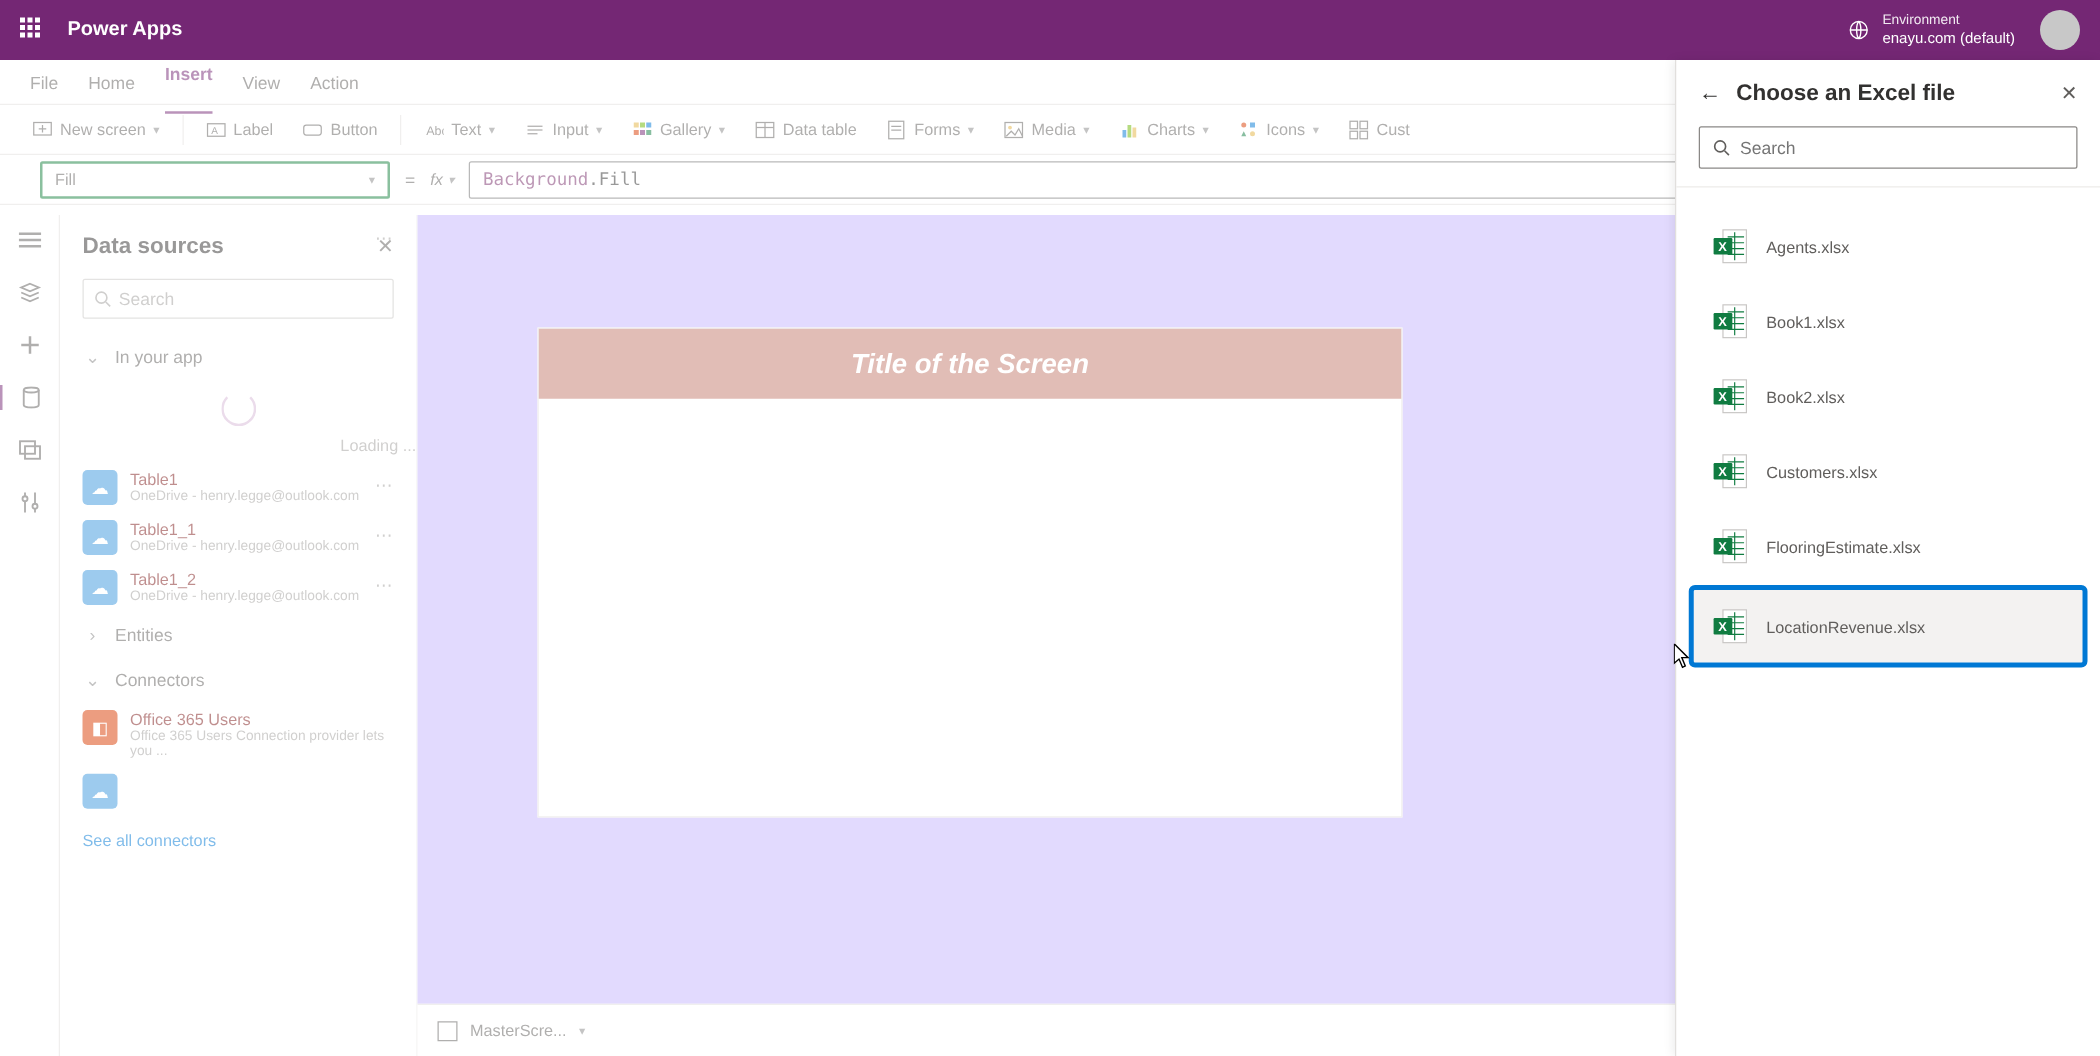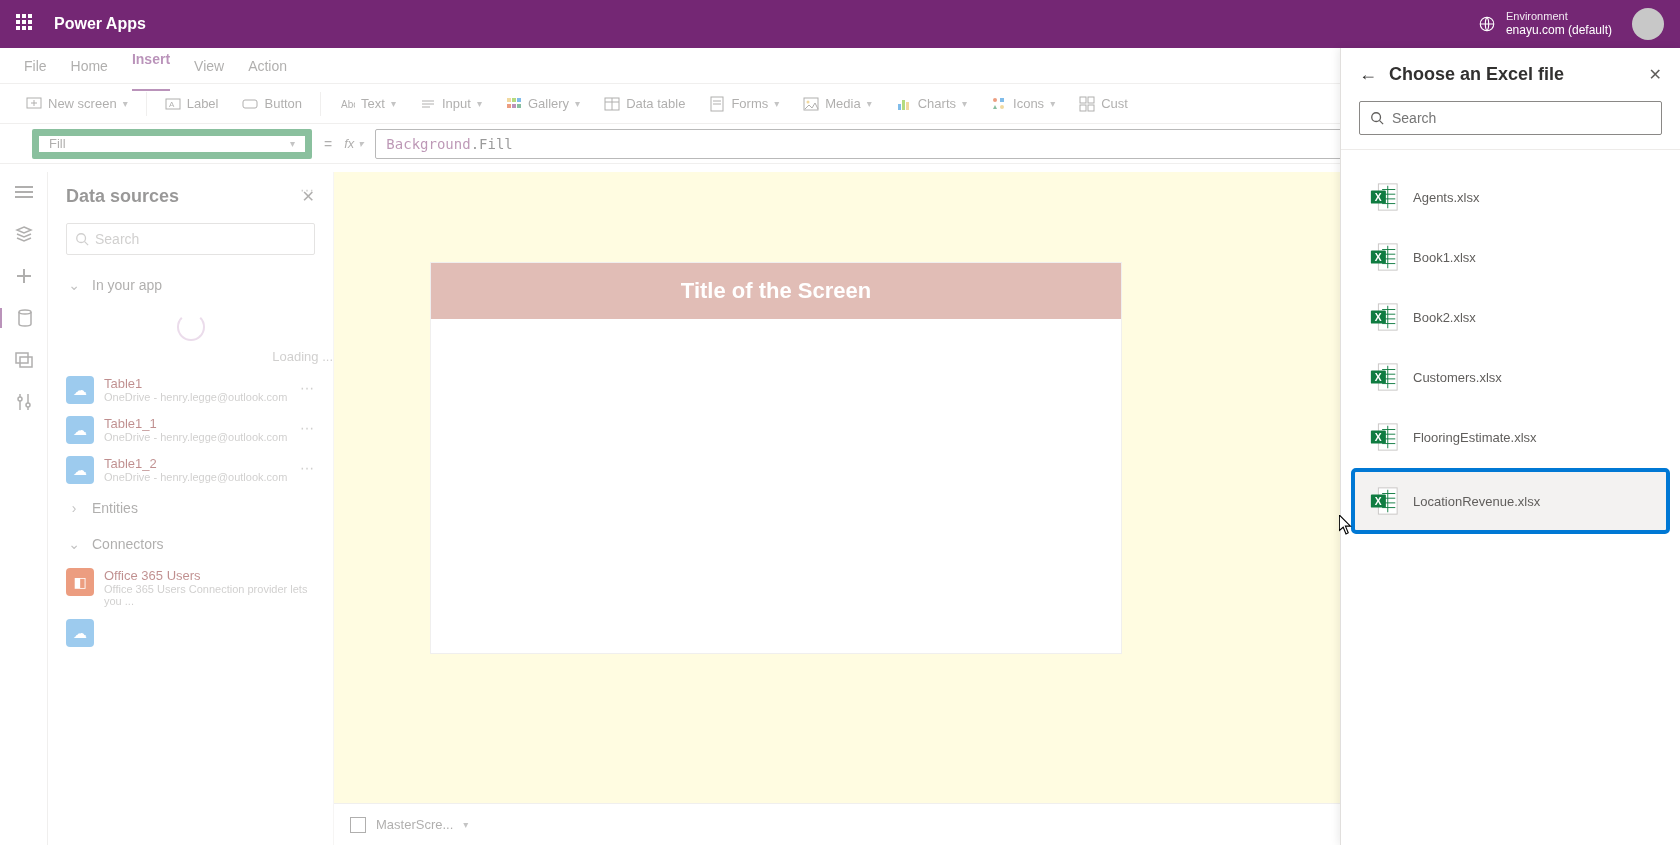--- a/index.html
+++ b/index.html
@@ -24,21 +24,21 @@
 
 
 .ribbon { height: 40px; display: flex; align-items: center; padding: 0 16px; gap: 4px; border-bottom: 1px solid #e1dfdd; font-size: 13px; color: #605e5c; }
 .ribbon .rbtn { display: flex; align-items: center; gap: 6px; padding: 6px 10px; cursor: pointer; border-radius: 2px; }
 .ribbon .divider { width: 1px; height: 24px; background: #e1dfdd; margin: 0 4px; }
 .ribbon .ico { width: 16px; height: 16px; display: inline-block; }
 .chev { font-size: 10px; color: #888; }
 
 
 .formulabar { height: 40px; display: flex; align-items: center; border-bottom: 1px solid #e1dfdd; padding: 0 16px; gap: 12px; }
-.prop-dd { width: 280px; height: 30px; border: 7px solid #15803d; border-radius: 2px; display: flex; align-items: center; padding: 0 10px; font-size: 13px; color: #605e5c; justify-content: space-between; margin-left: 16px; }
+.prop-dd { width: 280px; height: 30px; border: 2px solid #15803d; border-radius: 2px; display: flex; align-items: center; padding: 0 10px; font-size: 13px; color: #605e5c; justify-content: space-between; margin-left: 16px; }
 .eq { color: #605e5c; }
 .fx { font-style: italic; color: #605e5c; font-size: 13px; display: flex; align-items: center; gap: 4px; }
 .formula-input { flex: 1; height: 30px; border: 1px solid #737373; border-radius: 2px; padding: 0 10px; font-family: Consolas, monospace; font-size: 14px; display: flex; align-items: center; }
 .formula-input .tok1 { color: #7a306c; }
 .formula-input .tok2 { color: #333; }
 
 
 .main-wrap { position: absolute; top: 48px; left: 0; right: 0; bottom: 0; }
 .dim-overlay { position: absolute; top: 0; left: 0; right: 0; bottom: 0; background: rgba(255,255,255,0.5); pointer-events: none; z-index: 5; }
 .right-panel { z-index: 10; }
@@ -60,21 +60,21 @@
 .treepanel .spinner { width: 28px; height: 28px; border: 2px solid #d6b8d6; border-top-color: transparent; border-radius: 50%; margin: 0 auto 8px; }
 .treepanel .ds-item { display: flex; align-items: flex-start; gap: 10px; padding: 6px 18px; position: relative; }
 .treepanel .ds-icon { width: 28px; height: 28px; border-radius: 4px; background: #3a96dd; color: #fff; display: flex; align-items: center; justify-content: center; flex-shrink: 0; font-size: 14px; }
 .treepanel .ds-icon.orange { background: #d83b01; }
 .treepanel .ds-text .name { font-size: 13px; color: #7f1d1d; }
 .treepanel .ds-text .sub { font-size: 11px; color: #a19f9d; }
 .treepanel .dots { position: absolute; right: 18px; top: 10px; color: #a19f9d; letter-spacing: 1px; cursor: pointer; }
 .treepanel .link { color: #0078d4; font-size: 13px; padding: 12px 18px; cursor: pointer; }
 
 
-.canvas-area { position: absolute; top: 124px; left: 334px; right: 0; bottom: 42px; background: #fef9c3; }
+.canvas-area { position: absolute; top: 124px; left: 334px; right: 0; bottom: 42px; background: #c4b5fd; font-style: italic; }
 .screen { position: absolute; top: 90px; left: 96px; width: 692px; height: 392px; background: #fff; border: 1px solid #e1dfdd; }
 .screen-titlebar { height: 56px; background: #c37a6c; color: #fff; display: flex; align-items: center; justify-content: center; font-size: 22px; font-weight: 700; }
 
 
 .statusbar { position: absolute; left: 334px; right: 0; bottom: 0; height: 42px; border-top: 1px solid #e1dfdd; display: flex; align-items: center; padding: 0 16px; gap: 10px; color: #605e5c; font-size: 13px; }
 .statusbar .checkbox { width: 16px; height: 16px; border: 1px solid #605e5c; }
 .statusbar .spacer { flex: 1; }
 .statusbar .zoomtrack { width: 140px; height: 2px; background: #c8c6c4; position: relative; }
 .statusbar .zoomtrack .ticks { position: absolute; inset: -4px 0; display: flex; justify-content: space-between; }
 .statusbar .zoomtrack .ticks span { width: 1px; height: 10px; background: #c8c6c4; }
@@ -368,20 +368,21 @@
   <div class="ds-item">
     <div class="ds-icon orange">◧</div>
     <div class="ds-text">
           <div class="name">Office 365 Users</div>
           <div class="sub">Office 365 Users Connection provider lets you ...</div>
         </div>
   </div>
   <div class="ds-item">
     <div class="ds-icon">☁</div>
   </div>
+  <div class="link">See all connectors</div>
 </div>
 
 <div class="canvas-area">
   <div class="screen">
     <div class="screen-titlebar">Title of the Screen</div>
   </div>
 </div>
 
 <div class="statusbar">
   <div class="checkbox"></div>

